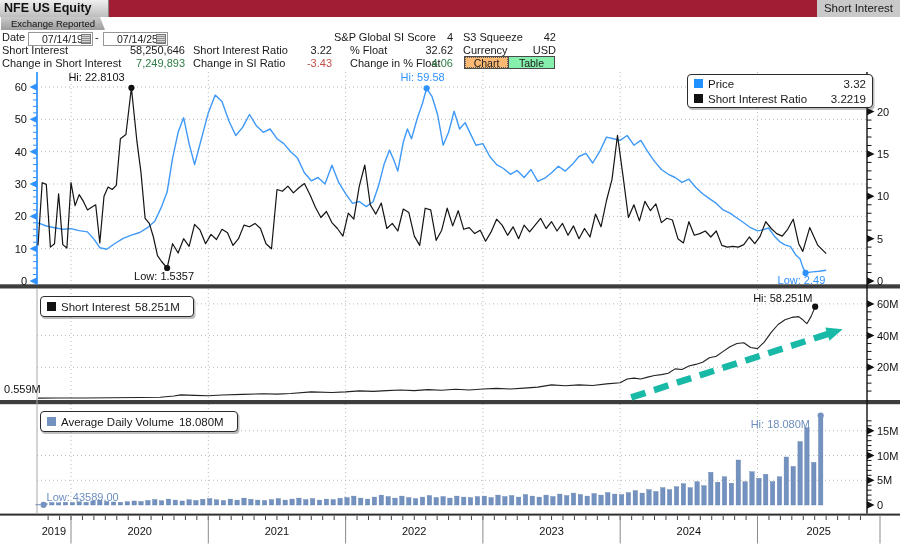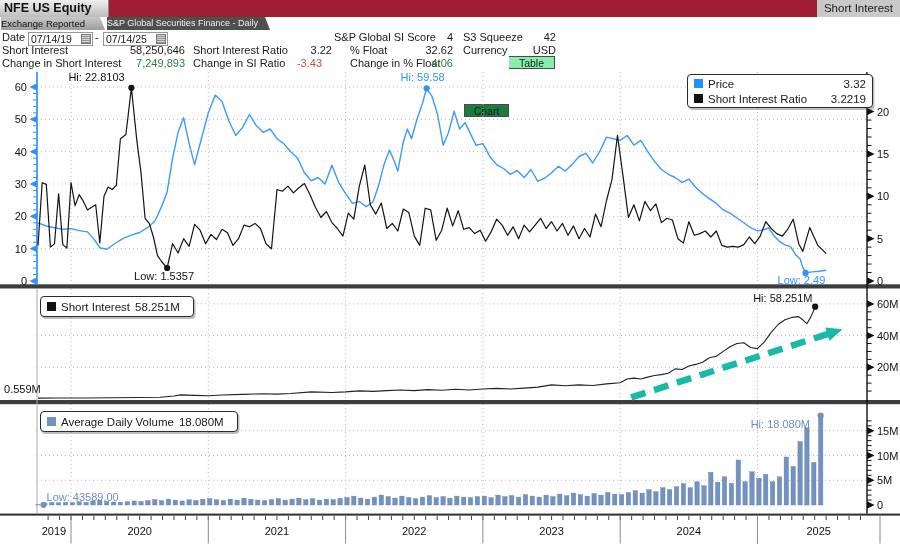--- a/index.html
+++ b/index.html
@@ -7,36 +7,36 @@
     font-family:"Liberation Sans",sans-serif;color:#1a1a1a;}
   
   .topbar{position:absolute;left:0;top:0;width:900px;height:17px;background:#a01d33;}
   .title-box{position:absolute;left:0;top:0;height:17px;padding:0 16px 0 4px;
     background:linear-gradient(#efefef,#bdbdbd);color:#111;font-size:12.5px;font-weight:bold;
     line-height:17px;border-right:1px solid #858585;white-space:nowrap;}
   .right-tag{position:absolute;right:0;top:0;height:17px;padding:0 7px;background:#c9c9c9;
     color:#1a1a1a;font-size:11.5px;line-height:17px;white-space:nowrap;}
   
   .tabs{position:absolute;left:0;top:17px;width:900px;height:13px;background:#fff;}
-  .tab{position:absolute;top:0;height:13px;font-size:9.5px;line-height:13px;
+  .tab{position:absolute;top:0;height:13px;font-size:9.5px;line-height:13px;text-align:center;
     color:#f2f2f2;background:#4f4f4f;white-space:nowrap;overflow:hidden;
     clip-path:polygon(0 0,calc(100% - 5px) 0,100% 100%,0 100%);}
   .tab.active{background:linear-gradient(#c9c9c9,#9d9d9d);color:#101010;}
   
   .fl{position:absolute;font-size:11px;line-height:13px;white-space:nowrap;}
   .fv{position:absolute;font-size:11px;line-height:13px;text-align:right;white-space:nowrap;}
   .pos{color:#2e7d46;} .neg{color:#c0504a;}
   .dbox{position:absolute;height:12px;border:1px solid #979797;background:#fff;font-size:10.5px;
     line-height:12px;}
-  .dbox .dtxt{position:absolute;left:2px;top:0;}
+  .dbox .dtxt{position:absolute;left:13px;top:0;}
   .dbox .cal{position:absolute;right:1px;top:1.5px;width:8px;height:8px;border:1px solid #777;
     background:repeating-linear-gradient(#d6d6d6 0 1px,#8f8f8f 1px 2px);}
   .vbtn{position:absolute;height:13px;font-size:10.5px;line-height:13px;text-align:center;
     border:1px solid #4a4a4a;box-sizing:border-box;}
-  .vbtn.chart{background:#15803d;outline:1px dotted #5a5a5a;outline-offset:-2.5px;margin-top:48px;}
+  .vbtn.chart{background:#fdba74;outline:1px dotted #5a5a5a;outline-offset:-2.5px;}
   .vbtn.table{background:#86efac;border-left:none;}
   
   #labels div{position:absolute;}
   .tick{font-size:11px;line-height:12px;color:#111;white-space:nowrap;z-index:3;}
   .tickL{width:27px;text-align:right;}
   .ann{font-size:11px;line-height:11.5px;white-space:nowrap;z-index:4;}
   .yearlab{font-size:11px;width:46px;text-align:center;color:#111;}
   
   .legend{position:absolute;background:#fff;border:1.4px solid #2b2b2b;border-radius:4px;
     box-shadow:1.5px 2px 0 rgba(70,70,70,.35);font-size:11.5px;z-index:5;}
@@ -52,21 +52,20 @@
 
 <div class="screen">
 
   <div class="topbar">
     <div class="title-box">NFE US Equity</div>
     <div class="right-tag">Short Interest</div>
   </div>
 
   <div class="tabs">
     <div class="tab active" style="left:1px;width:104px;">Exchange Reported</div>
-    <div class="tab" style="left:107px;width:163px;font-size:9px;">S&amp;P Global Securities Finance - Daily</div>
   </div>
 
   <div>
     <span class="fl" style="left:2px;top:31px">Date</span>
     <span class="dbox" style="left:28px;top:31.5px;width:63px;">
       <span class="dtxt">07/14/19</span>
       <span class="cal"></span>
     </span>
     <span class="fl" style="left:95px;top:31px">-</span>
     <span class="dbox" style="left:103px;top:31.5px;width:63px;">
@@ -83,21 +82,21 @@
     <span class="fl" style="left:193px;top:44px">Short Interest Ratio</span>
     <span class="fv" style="left:290px;top:44px;width:42px">3.22</span>
     <span class="fl" style="left:350px;top:44px">% Float</span>
     <span class="fv" style="left:420px;top:44px;width:33px">32.62</span>
     <span class="fl" style="left:463px;top:44px">Currency</span>
     <span class="fv" style="left:500px;top:44px;width:56px">USD</span>
 
     <span class="fl" style="left:2px;top:57px">Change in Short Interest</span>
     <span class="fv pos" style="left:100px;top:57px;width:85px">7,249,893</span>
     <span class="fl" style="left:193px;top:57px">Change in SI Ratio</span>
-    <span class="fv neg" style="left:280px;top:57px;width:42px">-3.43</span>
+    <span class="fv neg" style="left:290px;top:57px;width:42px">-3.43</span>
     <span class="fl" style="left:350px;top:57px">Change in % Float</span>
     <span class="fv pos" style="left:420px;top:57px;width:33px">4.06</span>
     <span class="vbtn chart" style="left:464px;top:55.5px;width:45px">Chart</span>
     <span class="vbtn table" style="left:509px;top:55.5px;width:46px">Table</span>
   </div>
 
   <svg id="cv" width="900" height="544">
       <line x1="71" y1="72" x2="71" y2="283" stroke="#b9b9b9" stroke-width="1" stroke-dasharray="1,3"></line>
       <line x1="208.3" y1="72" x2="208.3" y2="283" stroke="#b9b9b9" stroke-width="1" stroke-dasharray="1,3"></line>
       <line x1="345.6" y1="72" x2="345.6" y2="283" stroke="#b9b9b9" stroke-width="1" stroke-dasharray="1,3"></line>

